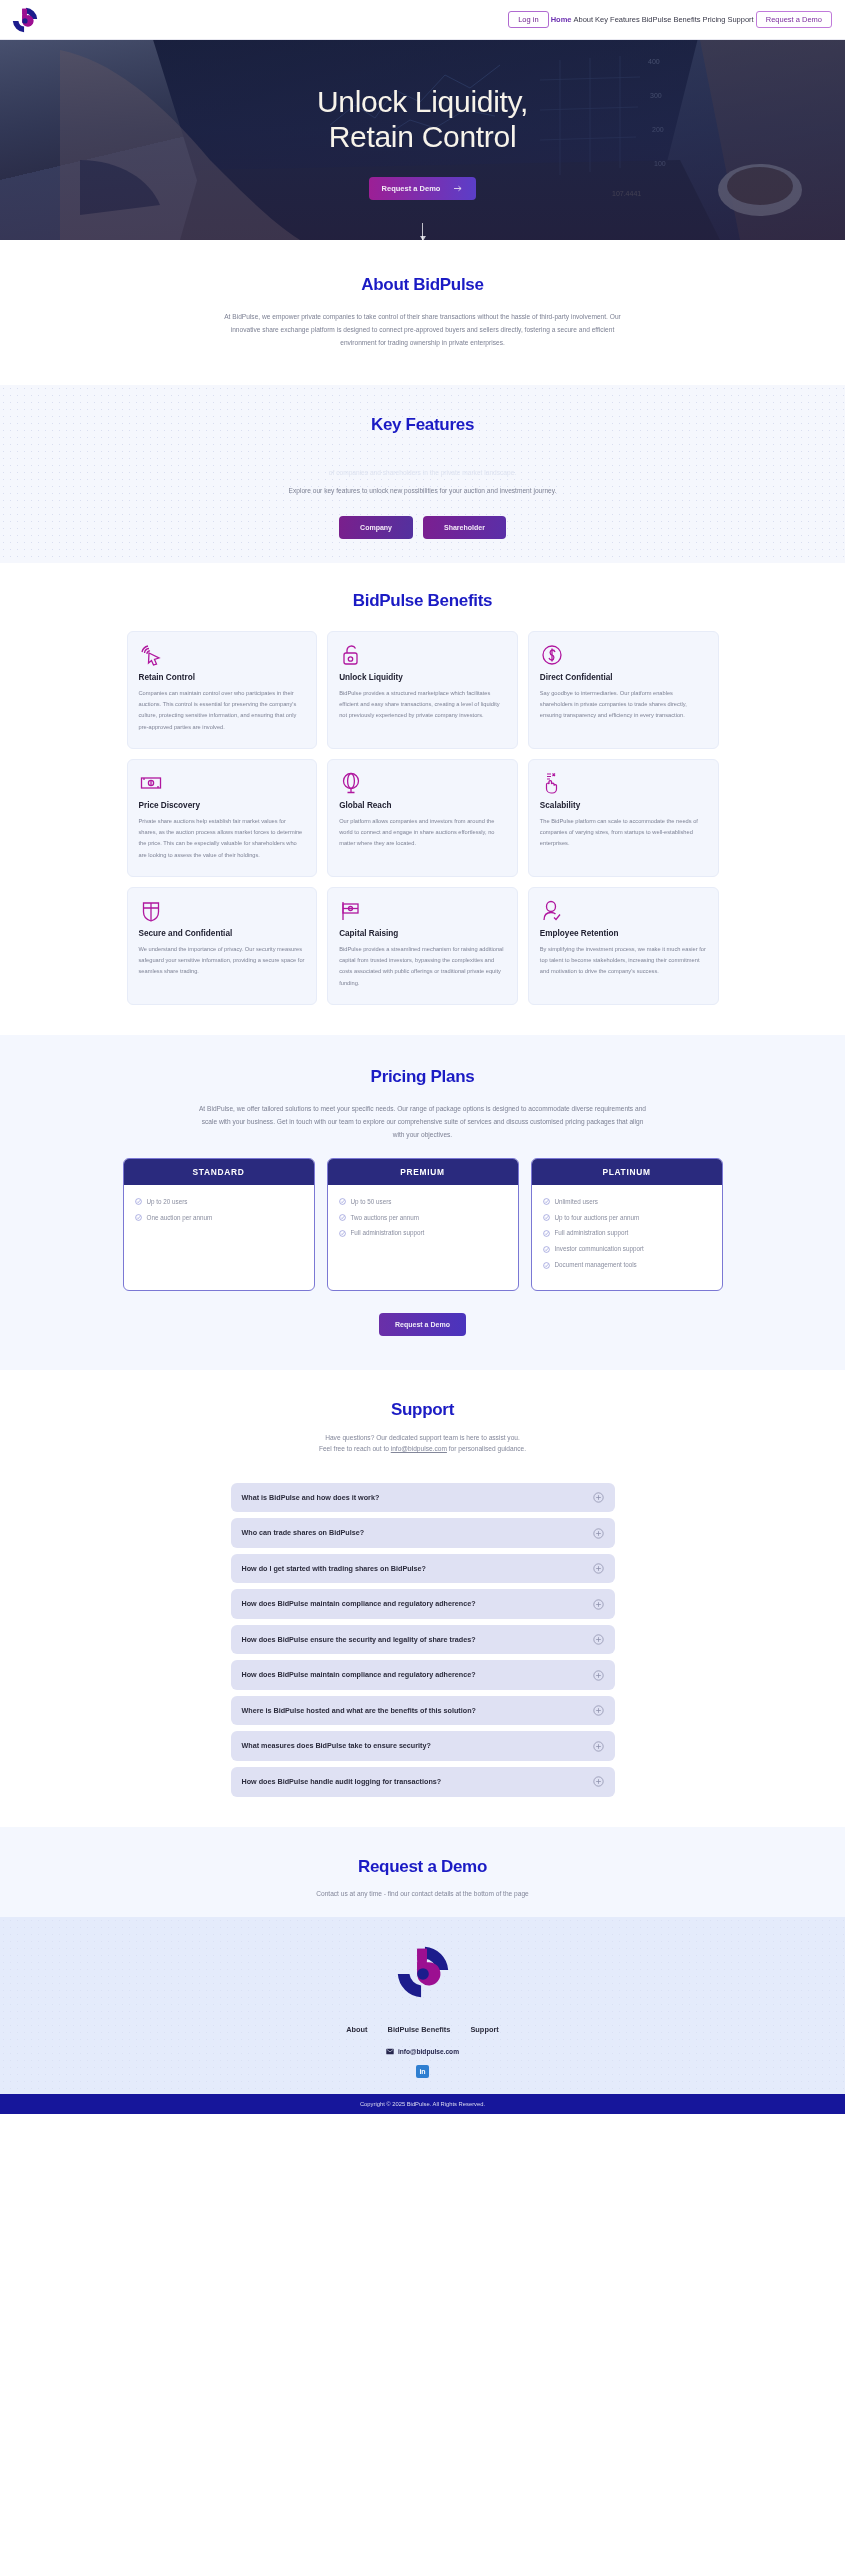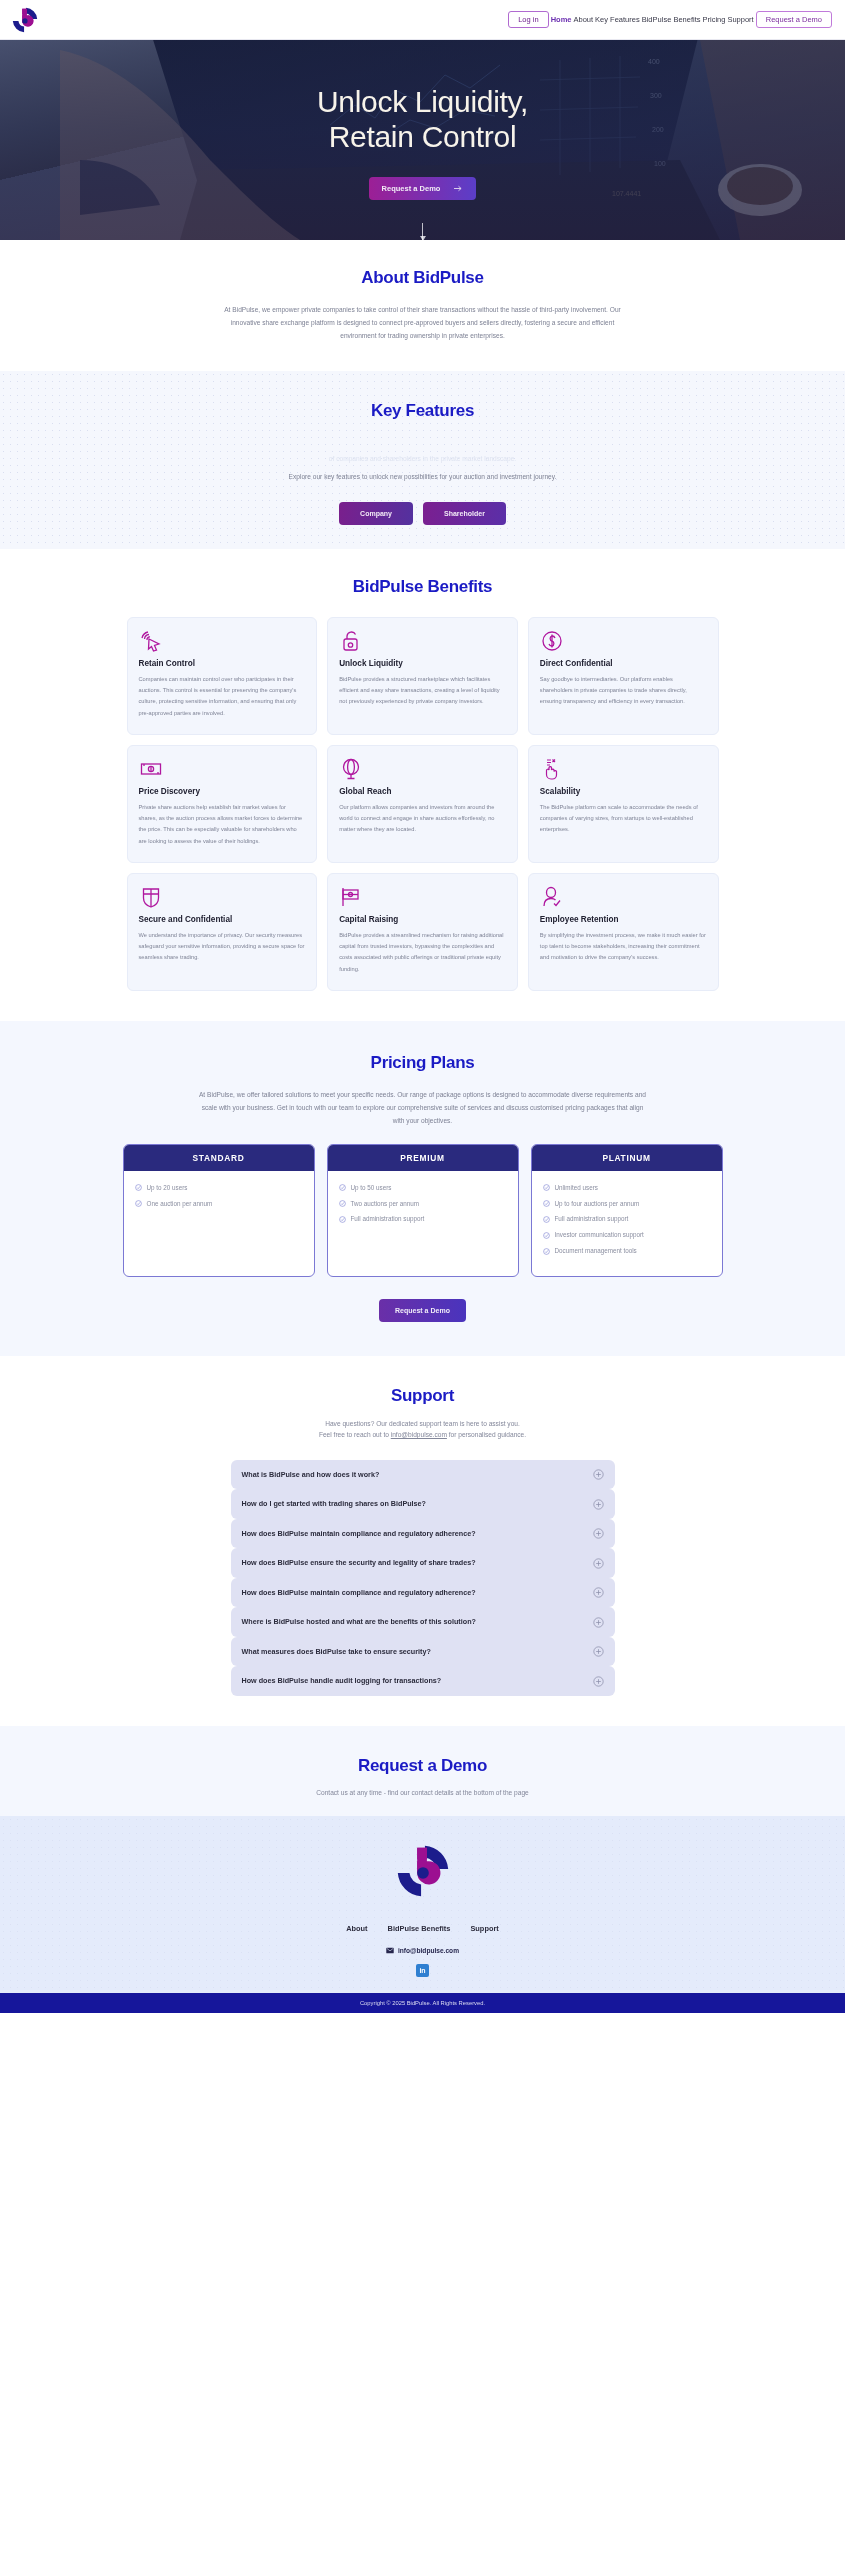--- a/index.html
+++ b/index.html
@@ -112,21 +112,21 @@
   .hero-scroll::after {
     content: "";
     position: absolute;
     bottom: -1px; left: -2.5px;
     border-left: 3px solid transparent;
     border-right: 3px solid transparent;
     border-top: 5px solid rgba(245,245,250,.8);
   }
 
   
-  .section { padding: 28px 0; }
+  .section { padding: 35px 0; }
   .section.alt { background: #f4f7fe; }
   .section.dots {
     background-color: #f5f7fd;
     background-image: radial-gradient(#d9def0 .9px, transparent .9px);
     background-size: 7px 7px;
   }
   .sec-title {
     text-align: center;
     font-size: 17px;
     font-weight: bold;
@@ -246,23 +246,24 @@
     margin: 12px auto 0;
     max-width: 320px;
     text-align: center;
     font-size: 6.6px;
     line-height: 1.75;
     color: #83879a;
   }
   .sup-sub a { color: #83879a; }
   .faq-list {
     width: 384px;
-    margin: 19px auto 0;
+    margin: 28px auto 0;
     display: flex;
     flex-direction: column;
+    gap: 6px;
   }
   .faq-item {
     background: #dfe1f3;
     border-radius: 6px;
     padding: 9px 11px;
     display: flex;
     align-items: center;
     justify-content: space-between;
     gap: 8px;
     cursor: pointer;
@@ -660,20 +661,27 @@
 
   <div class="faq-list">
     <div class="faq-item">
       <span class="faq-q">What is BidPulse and how does it work?</span>
       <svg class="faq-plus" width="11" height="11" viewBox="0 0 16 16" fill="none" stroke="#8d90ab" stroke-width="1.1">
           <circle cx="8" cy="8" r="6.8"></circle>
           <path d="M8 4.6 V11.4 M4.6 8 H11.4"></path>
         </svg>
     </div>
     <div class="faq-item">
+      <span class="faq-q">Who can trade shares on BidPulse?</span>
+      <svg class="faq-plus" width="11" height="11" viewBox="0 0 16 16" fill="none" stroke="#8d90ab" stroke-width="1.1">
+          <circle cx="8" cy="8" r="6.8"></circle>
+          <path d="M8 4.6 V11.4 M4.6 8 H11.4"></path>
+        </svg>
+    </div>
+    <div class="faq-item">
       <span class="faq-q">How do I get started with trading shares on BidPulse?</span>
       <svg class="faq-plus" width="11" height="11" viewBox="0 0 16 16" fill="none" stroke="#8d90ab" stroke-width="1.1">
           <circle cx="8" cy="8" r="6.8"></circle>
           <path d="M8 4.6 V11.4 M4.6 8 H11.4"></path>
         </svg>
     </div>
     <div class="faq-item">
       <span class="faq-q">How does BidPulse maintain compliance and regulatory adherence?</span>
       <svg class="faq-plus" width="11" height="11" viewBox="0 0 16 16" fill="none" stroke="#8d90ab" stroke-width="1.1">
           <circle cx="8" cy="8" r="6.8"></circle>

